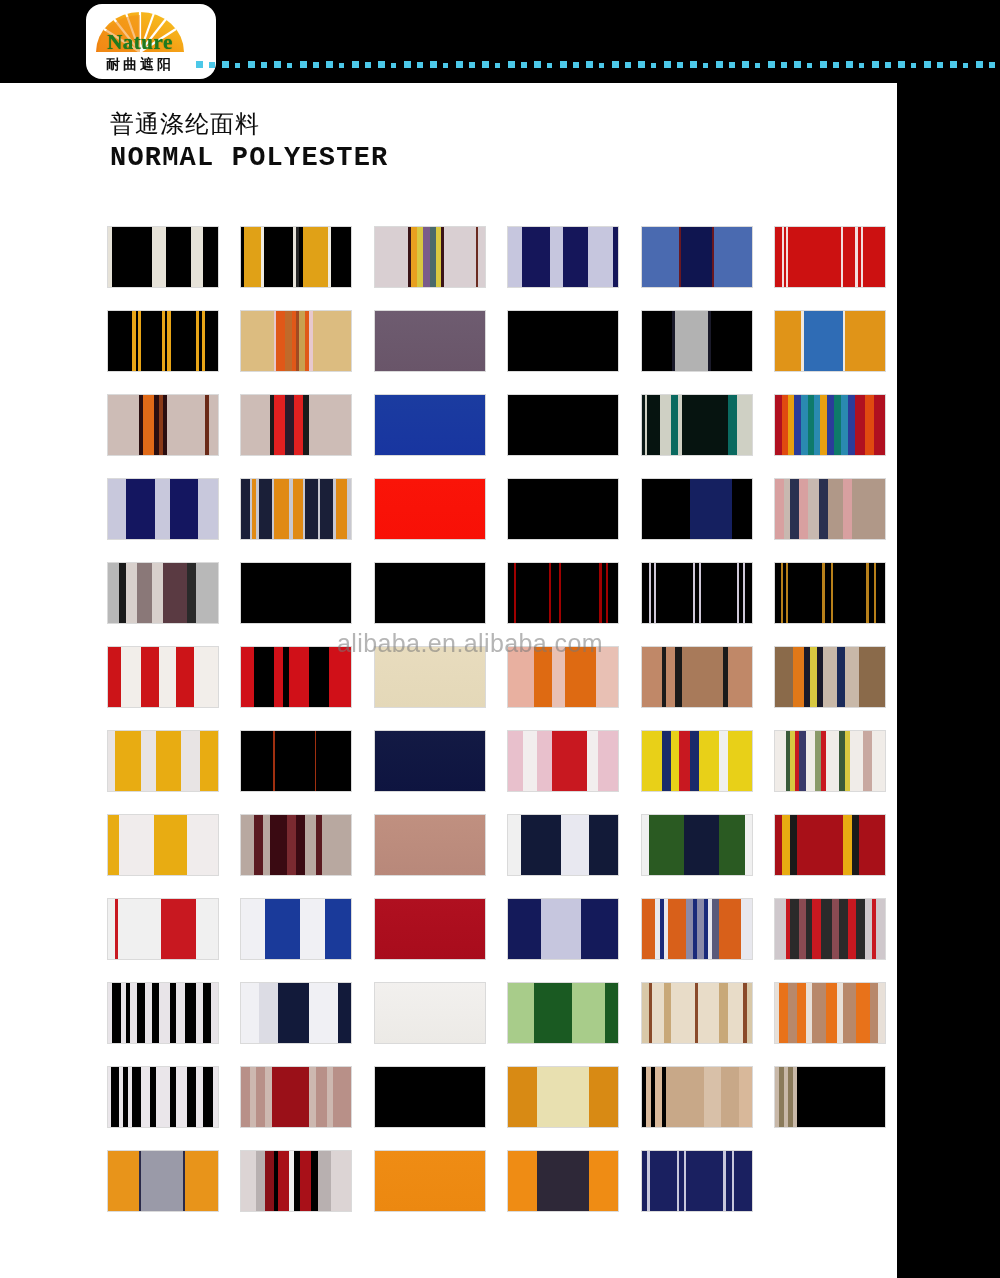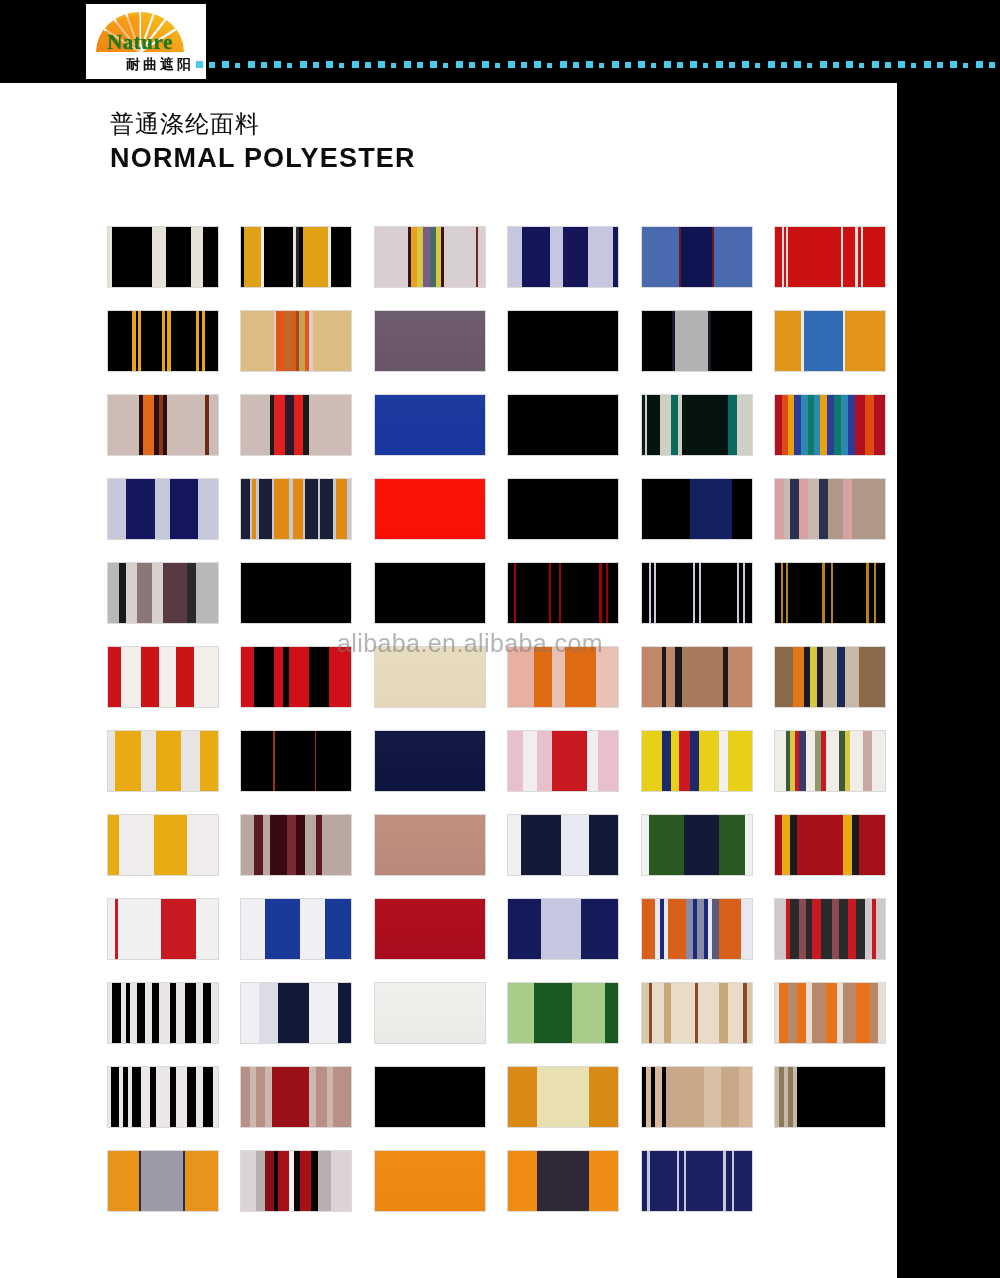--- a/index.html
+++ b/index.html
@@ -12,40 +12,40 @@
     font-family: "Liberation Sans", sans-serif;
   }
   
   #header-band {
     position: absolute; left: 0; top: 0;
     width: 1000px; height: 83px;
     background: #000000;
   }
   #logo-box {
     position: absolute; left: 86px; top: 4px;
-    width: 120px; height: 75px;
+    width: 130px; height: 75px;
     background: #ffffff;
     overflow: hidden;
+    border-radius: 16px;
   }
   #logo-sun { position: absolute; left: 0; top: 0; width: 108px; height: 50px; }
   #logo-word {
     position: absolute; left: 0; top: 26px; width: 108px;
     text-align: center;
     font-family: "Liberation Serif", serif;
     font-weight: bold; font-size: 21px; letter-spacing: .5px;
     color: #1f7a1f;
     text-shadow: 0 0 1px #1f7a1f;
   }
   #logo-cn {
     position: absolute; left: 0; top: 52px; width: 108px;
     text-align: center;
     font-family: "DejaVu Sans", sans-serif;
     font-size: 14px; font-weight: bold; letter-spacing: 3px;
     color: #111;
-    margin-left: 20px;
   }
   #dot-rule {
     position: absolute; left: 196px; top: 60px;
     width: 800px; height: 9px;
   }
   
   #sheet {
     position: absolute; left: 0; top: 83px;
     width: 897px; height: 1120px;
     background: #ffffff;
@@ -62,21 +62,21 @@
   }
   
   #title-cn {
     position: absolute; left: 110px; top: 108px;
     font-family: "DejaVu Sans", sans-serif;
     font-size: 24px; font-weight: 500; color: #0d0d0d;
     letter-spacing: 1px;
   }
   #title-en {
     position: absolute; left: 110px; top: 143px;
-    font-family: Liberation Sans, sans-serif;
+    font-family: Liberation Mono, monospace;
     font-size: 27px; font-weight: bold; color: #0d0d0d;
     letter-spacing: 1.2px;
   }
   
   #grid {
     position: absolute; left: 108px; top: 227px;
     width: 790px;
   }
   .swatch-row { position: relative; height: 84px; }
   .swatch {

